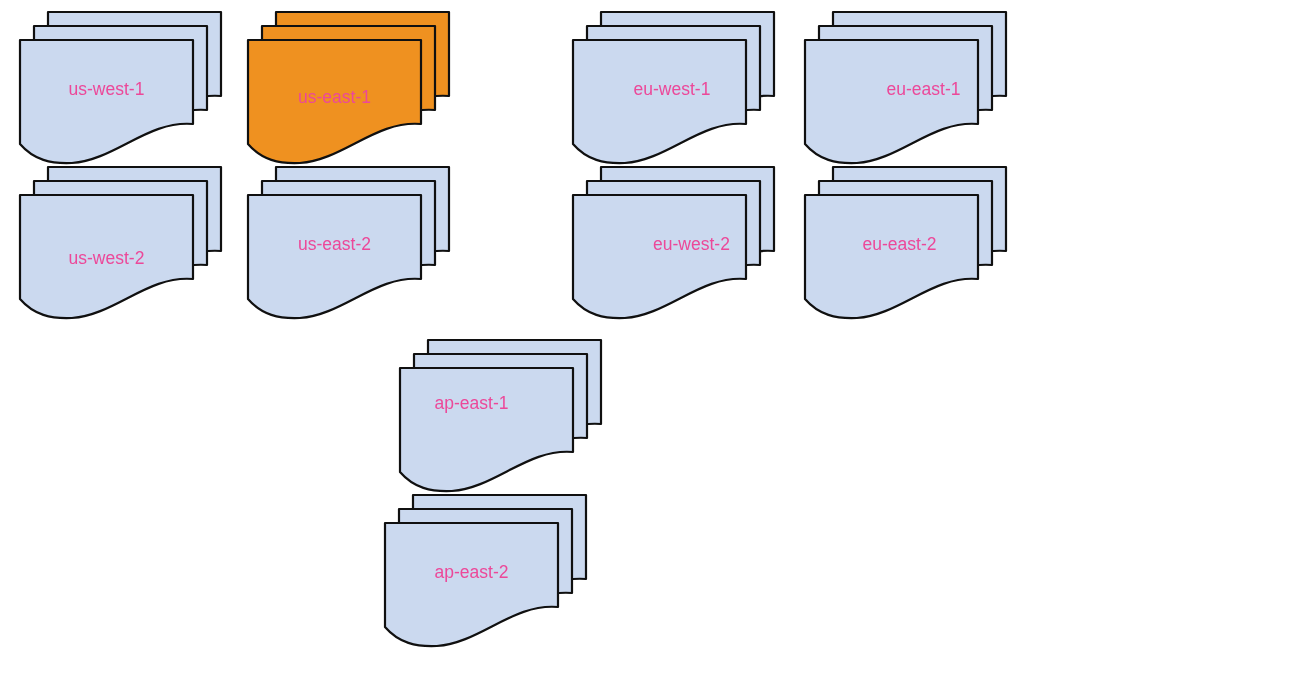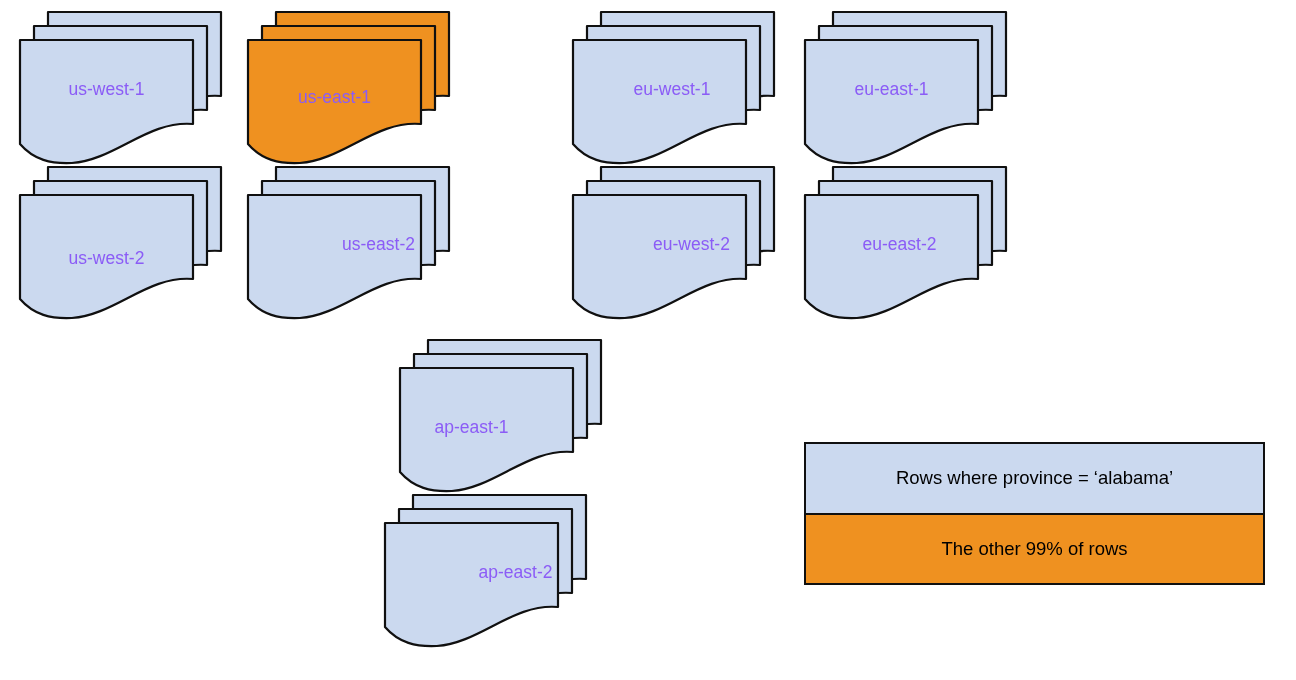--- a/index.html
+++ b/index.html
@@ -30,21 +30,21 @@
   .stack svg {
     display: block;
     overflow: visible;
   }
 
   .doc-label {
     position: absolute;
     text-align: center;
     font-size: 17.5px;
     line-height: 1;
-    color: #8b5cf6;
+    color: #ec4899;
     white-space: nowrap;
     pointer-events: none;
     font-family: "Liberation Sans", sans-serif;
   }
 
   .legend {
     position: absolute;
     box-sizing: border-box;
   }
   .legend-row {
@@ -112,21 +112,21 @@
           <path d="M 0 0 L 173 0 L 173 84 C 128.02 80 95.15 120 51.9 123 C 31.14 124 13.84 120 0 104 Z" fill="#cbd9ef" stroke="#101010" stroke-width="2.2" stroke-linejoin="round"></path>
         </g>
         <g transform="translate(16,16)">
           <path d="M 0 0 L 173 0 L 173 84 C 128.02 80 95.15 120 51.9 123 C 31.14 124 13.84 120 0 104 Z" fill="#cbd9ef" stroke="#101010" stroke-width="2.2" stroke-linejoin="round"></path>
         </g>
         <g transform="translate(2,30)">
           <path d="M 0 0 L 173 0 L 173 84 C 128.02 80 95.15 120 51.9 123 C 31.14 124 13.84 120 0 104 Z" fill="#cbd9ef" stroke="#101010" stroke-width="2.2" stroke-linejoin="round"></path>
         </g>
       </svg>
     </div>
-    <div class="doc-label" style="left: 805px; top: 81px; width: 173px;">eu-east-1</div>
+    <div class="doc-label" style="left: 805px; top: 81px; width: 173px; padding-left: 32px;">eu-east-1</div>
     <div class="stack" style="left: 18px; top: 165px;">
       <svg width="209" height="162" viewBox="0 0 209 162">
         <g transform="translate(30,2)">
           <path d="M 0 0 L 173 0 L 173 84 C 128.02 80 95.15 120 51.9 123 C 31.14 124 13.84 120 0 104 Z" fill="#cbd9ef" stroke="#101010" stroke-width="2.2" stroke-linejoin="round"></path>
         </g>
         <g transform="translate(16,16)">
           <path d="M 0 0 L 173 0 L 173 84 C 128.02 80 95.15 120 51.9 123 C 31.14 124 13.84 120 0 104 Z" fill="#cbd9ef" stroke="#101010" stroke-width="2.2" stroke-linejoin="round"></path>
         </g>
         <g transform="translate(2,30)">
           <path d="M 0 0 L 173 0 L 173 84 C 128.02 80 95.15 120 51.9 123 C 31.14 124 13.84 120 0 104 Z" fill="#cbd9ef" stroke="#101010" stroke-width="2.2" stroke-linejoin="round"></path>
@@ -140,21 +140,21 @@
           <path d="M 0 0 L 173 0 L 173 84 C 128.02 80 95.15 120 51.9 123 C 31.14 124 13.84 120 0 104 Z" fill="#cbd9ef" stroke="#101010" stroke-width="2.2" stroke-linejoin="round"></path>
         </g>
         <g transform="translate(16,16)">
           <path d="M 0 0 L 173 0 L 173 84 C 128.02 80 95.15 120 51.9 123 C 31.14 124 13.84 120 0 104 Z" fill="#cbd9ef" stroke="#101010" stroke-width="2.2" stroke-linejoin="round"></path>
         </g>
         <g transform="translate(2,30)">
           <path d="M 0 0 L 173 0 L 173 84 C 128.02 80 95.15 120 51.9 123 C 31.14 124 13.84 120 0 104 Z" fill="#cbd9ef" stroke="#101010" stroke-width="2.2" stroke-linejoin="round"></path>
         </g>
       </svg>
     </div>
-    <div class="doc-label" style="left: 248px; top: 236px; width: 173px; padding-left: 44px;">us-east-2</div>
+    <div class="doc-label" style="left: 248px; top: 236px; width: 173px;">us-east-2</div>
     <div class="stack" style="left: 571px; top: 165px;">
       <svg width="209" height="162" viewBox="0 0 209 162">
         <g transform="translate(30,2)">
           <path d="M 0 0 L 173 0 L 173 84 C 128.02 80 95.15 120 51.9 123 C 31.14 124 13.84 120 0 104 Z" fill="#cbd9ef" stroke="#101010" stroke-width="2.2" stroke-linejoin="round"></path>
         </g>
         <g transform="translate(16,16)">
           <path d="M 0 0 L 173 0 L 173 84 C 128.02 80 95.15 120 51.9 123 C 31.14 124 13.84 120 0 104 Z" fill="#cbd9ef" stroke="#101010" stroke-width="2.2" stroke-linejoin="round"></path>
         </g>
         <g transform="translate(2,30)">
           <path d="M 0 0 L 173 0 L 173 84 C 128.02 80 95.15 120 51.9 123 C 31.14 124 13.84 120 0 104 Z" fill="#cbd9ef" stroke="#101010" stroke-width="2.2" stroke-linejoin="round"></path>
@@ -182,36 +182,28 @@
           <path d="M 0 0 L 173 0 L 173 84 C 128.02 80 95.15 120 51.9 123 C 31.14 124 13.84 120 0 104 Z" fill="#cbd9ef" stroke="#101010" stroke-width="2.2" stroke-linejoin="round"></path>
         </g>
         <g transform="translate(16,16)">
           <path d="M 0 0 L 173 0 L 173 84 C 128.02 80 95.15 120 51.9 123 C 31.14 124 13.84 120 0 104 Z" fill="#cbd9ef" stroke="#101010" stroke-width="2.2" stroke-linejoin="round"></path>
         </g>
         <g transform="translate(2,30)">
           <path d="M 0 0 L 173 0 L 173 84 C 128.02 80 95.15 120 51.9 123 C 31.14 124 13.84 120 0 104 Z" fill="#cbd9ef" stroke="#101010" stroke-width="2.2" stroke-linejoin="round"></path>
         </g>
       </svg>
     </div>
-    <div class="doc-label" style="left: 400px; top: 419px; width: 143px;">ap-east-1</div>
+    <div class="doc-label" style="left: 400px; top: 395px; width: 143px;">ap-east-1</div>
     <div class="stack" style="left: 383px; top: 493px;">
       <svg width="209" height="162" viewBox="0 0 209 162">
         <g transform="translate(30,2)">
           <path d="M 0 0 L 173 0 L 173 84 C 128.02 80 95.15 120 51.9 123 C 31.14 124 13.84 120 0 104 Z" fill="#cbd9ef" stroke="#101010" stroke-width="2.2" stroke-linejoin="round"></path>
         </g>
         <g transform="translate(16,16)">
           <path d="M 0 0 L 173 0 L 173 84 C 128.02 80 95.15 120 51.9 123 C 31.14 124 13.84 120 0 104 Z" fill="#cbd9ef" stroke="#101010" stroke-width="2.2" stroke-linejoin="round"></path>
         </g>
         <g transform="translate(2,30)">
           <path d="M 0 0 L 173 0 L 173 84 C 128.02 80 95.15 120 51.9 123 C 31.14 124 13.84 120 0 104 Z" fill="#cbd9ef" stroke="#101010" stroke-width="2.2" stroke-linejoin="round"></path>
         </g>
       </svg>
     </div>
-    <div class="doc-label" style="left: 385px; top: 564px; width: 173px; margin-left: 44px;">ap-east-2</div>
-    <div class="legend" style="left: 804px; top: 442px; width: 461px; height: 143px;">
-      <div class="legend-row blue" style="background: rgb(203, 217, 239); height: 71.5px;">
-        <span>Rows where province = ‘alabama’</span>
-      </div>
-      <div class="legend-row orange" style="background: rgb(239, 145, 32); height: 71.5px;">
-        <span>The other 99% of rows</span>
-      </div>
-    </div>
+    <div class="doc-label" style="left: 385px; top: 564px; width: 173px;">ap-east-2</div>
   </div>
 
 </body></html>

